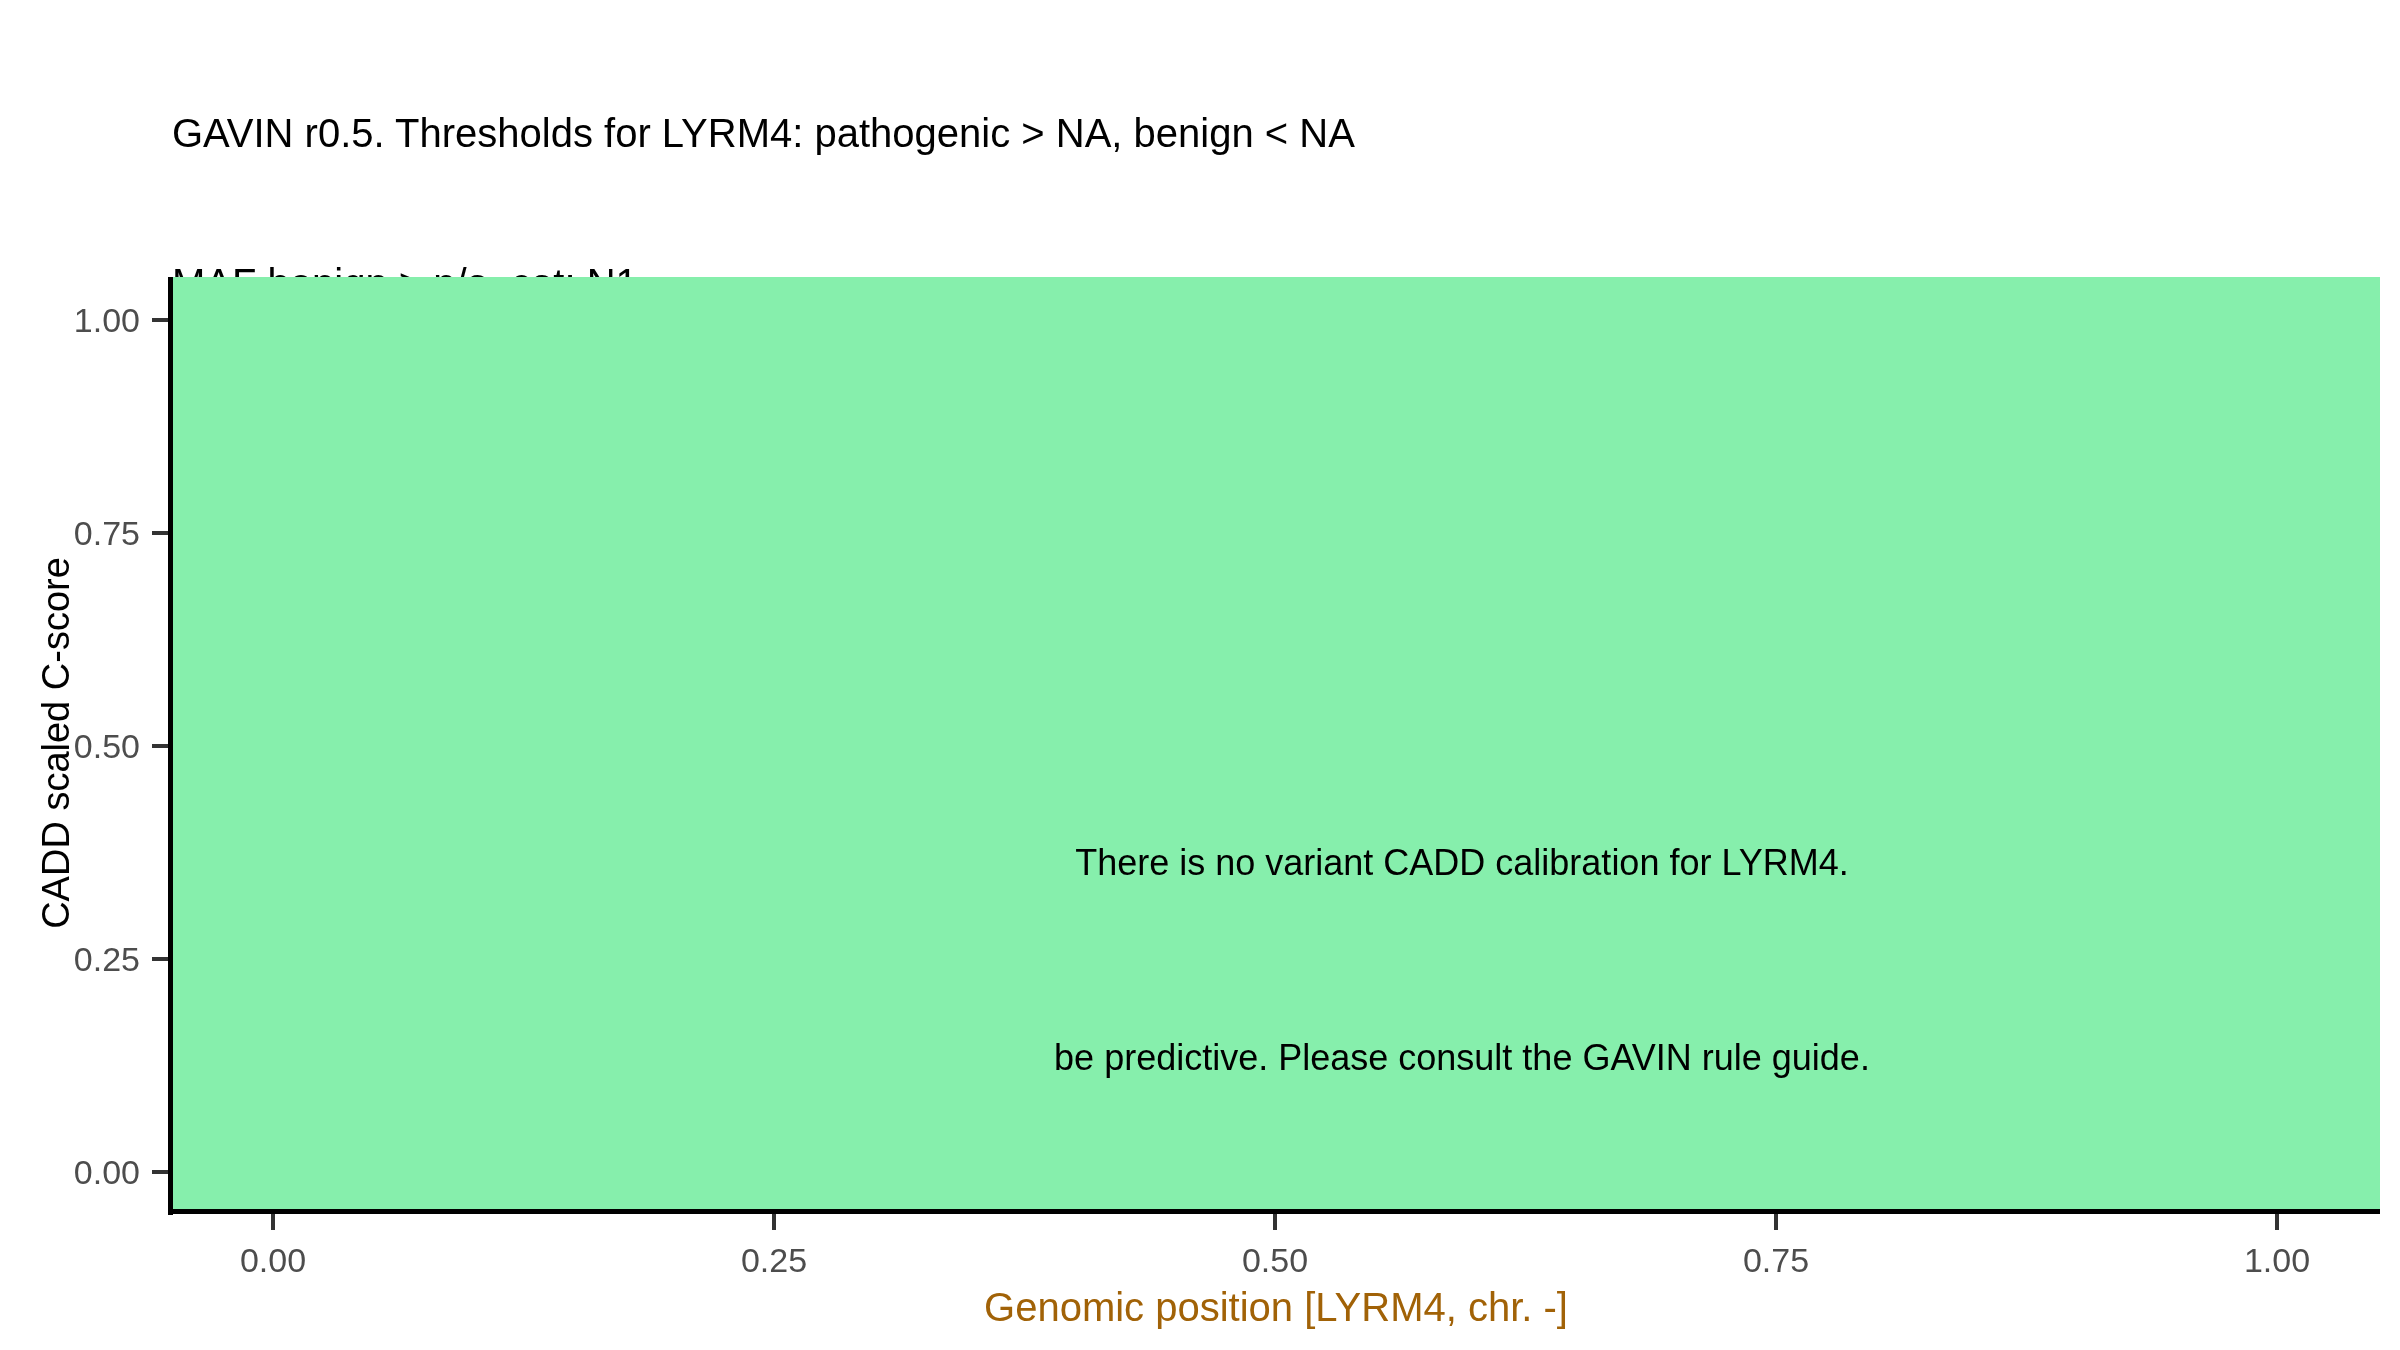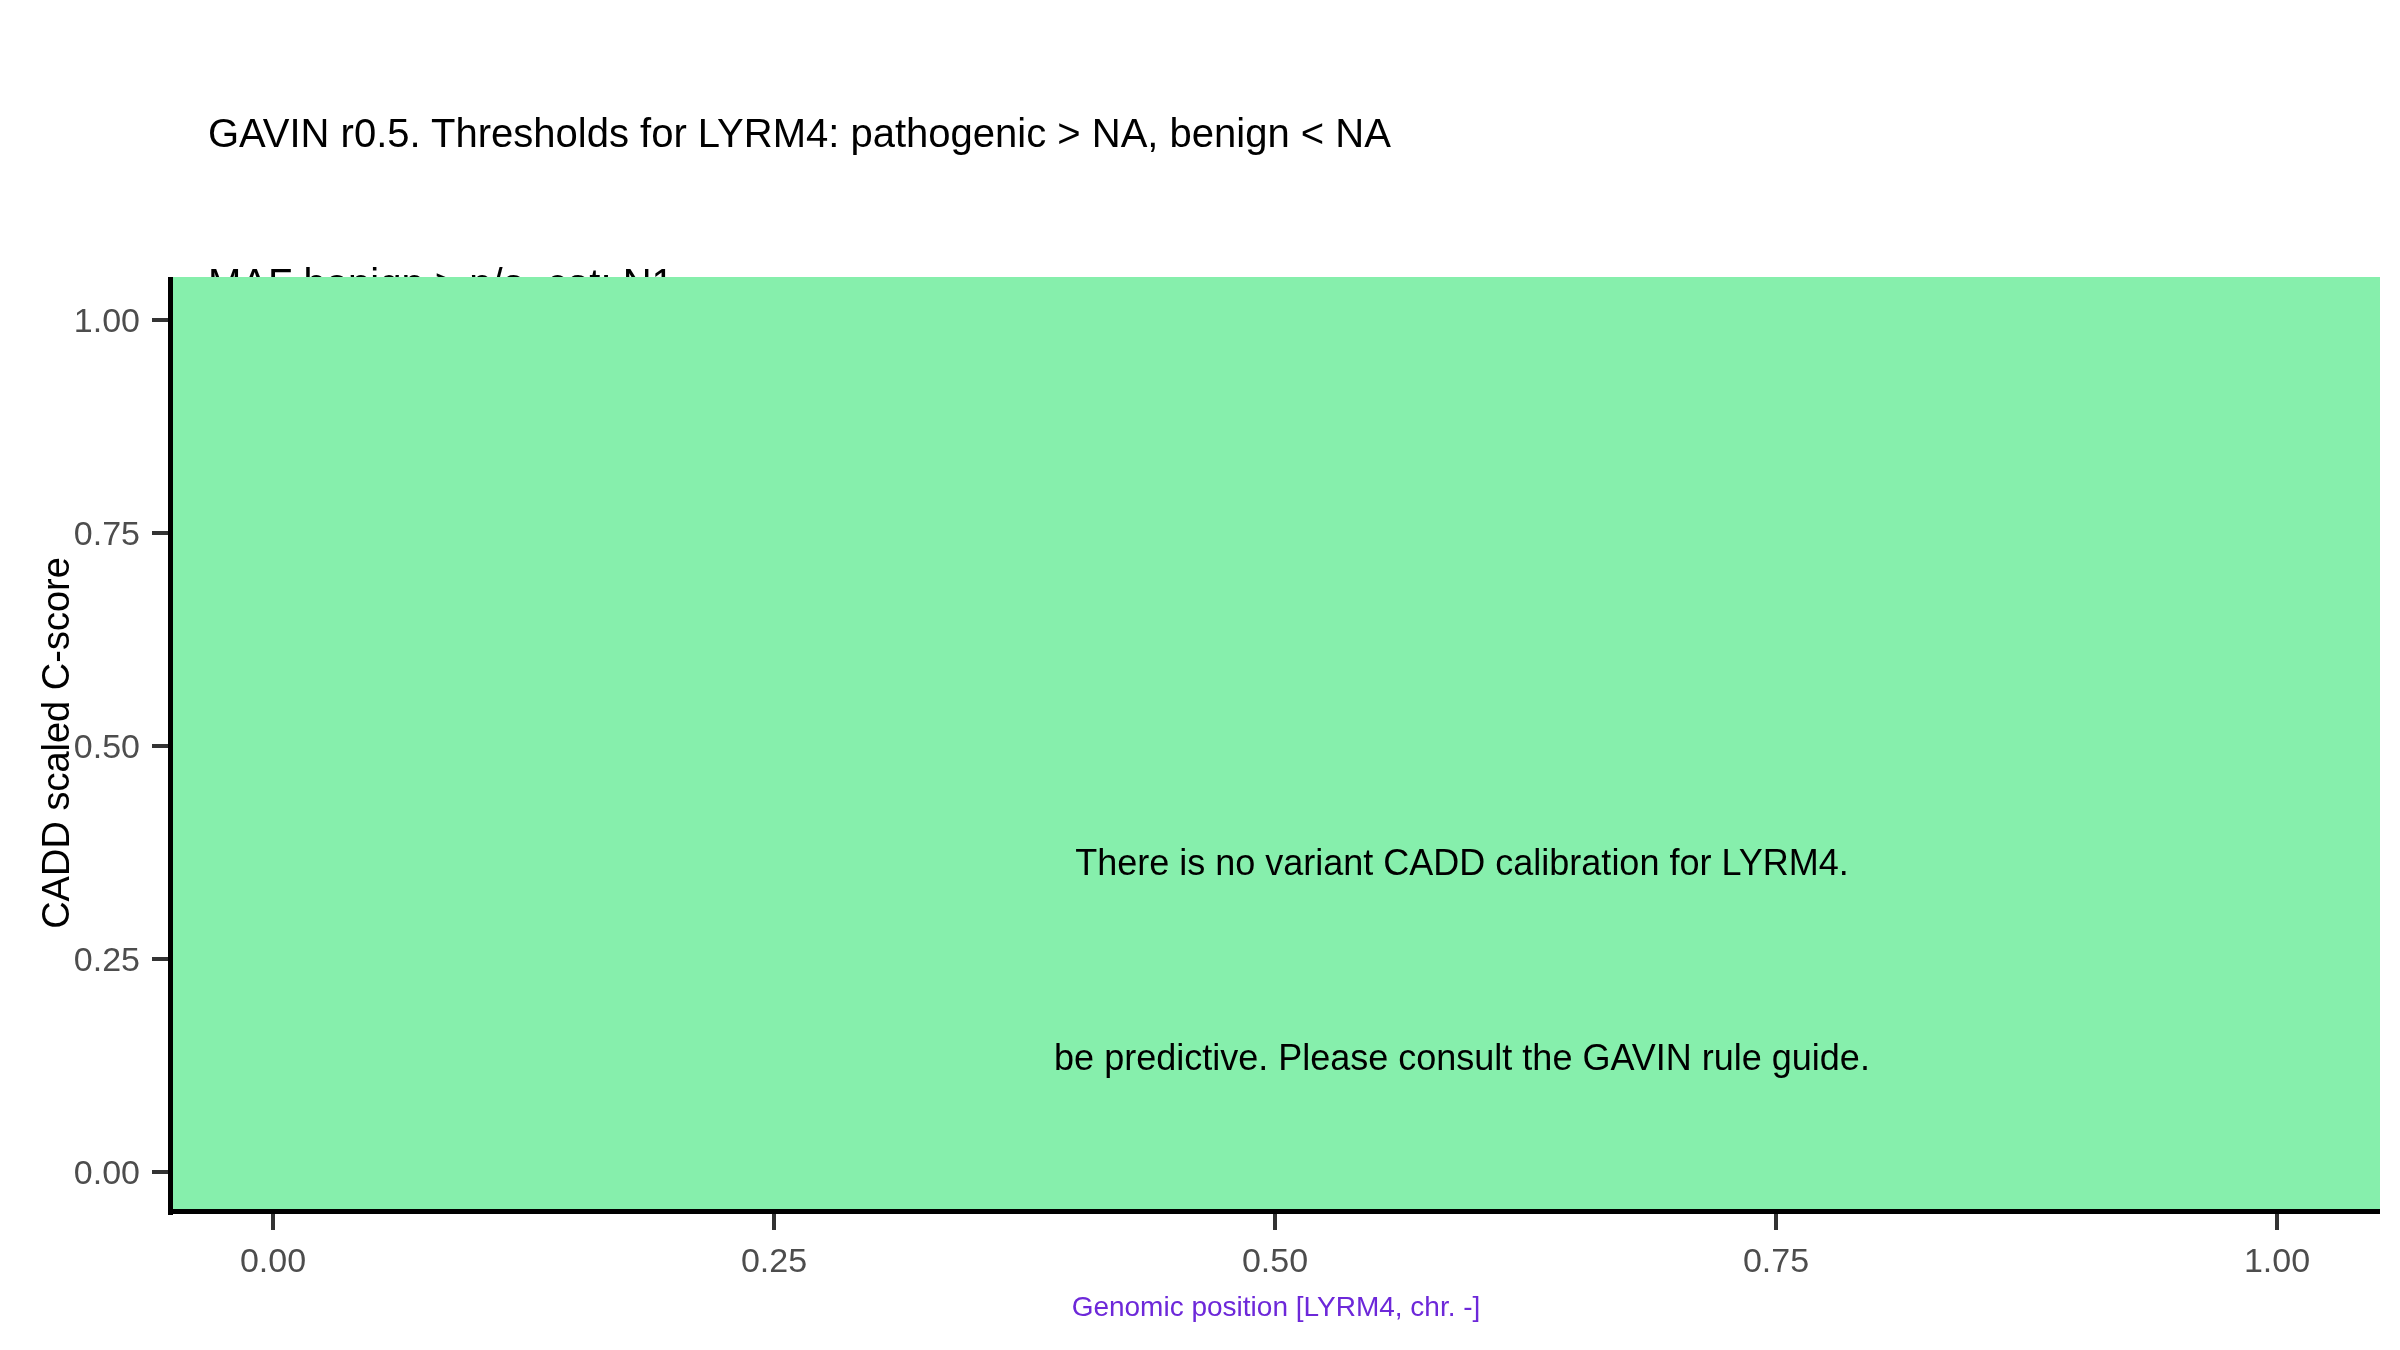--- a/index.html
+++ b/index.html
@@ -29,21 +29,21 @@
   #plot-title {
     position: absolute;
     left: 172px;
     top: 8px;
     width: 2180px;
     font-size: 40px;
     line-height: 50px;
     color: #000000;
     white-space: pre;
   }
-  #plot-title .title-line { display: block; margin-left: 36px; }
+  #plot-title .title-line { display: block; }
 
   
   #panel {
     position: absolute;
     left: 172px;
     top: 277px;
     width: 2208px;
     height: 935px;
     background: #86efac;
   }
@@ -129,23 +129,23 @@
     color: #000000;
     transform: rotate(-90deg);
     white-space: pre;
   }
   #x-axis-title {
     position: absolute;
     left: 172px;
     top: 1285px;
     width: 2208px;
     text-align: center;
-    font-size: 28px;
+    font-size: 40px;
     line-height: 44px;
-    color: #6d28d9;
+    color: #a16207;
     white-space: pre;
   }
 
   
   #panel-annotation {
     position: absolute;
     left: 690px;
     top: 423px;
     width: 1200px;
     text-align: center;

